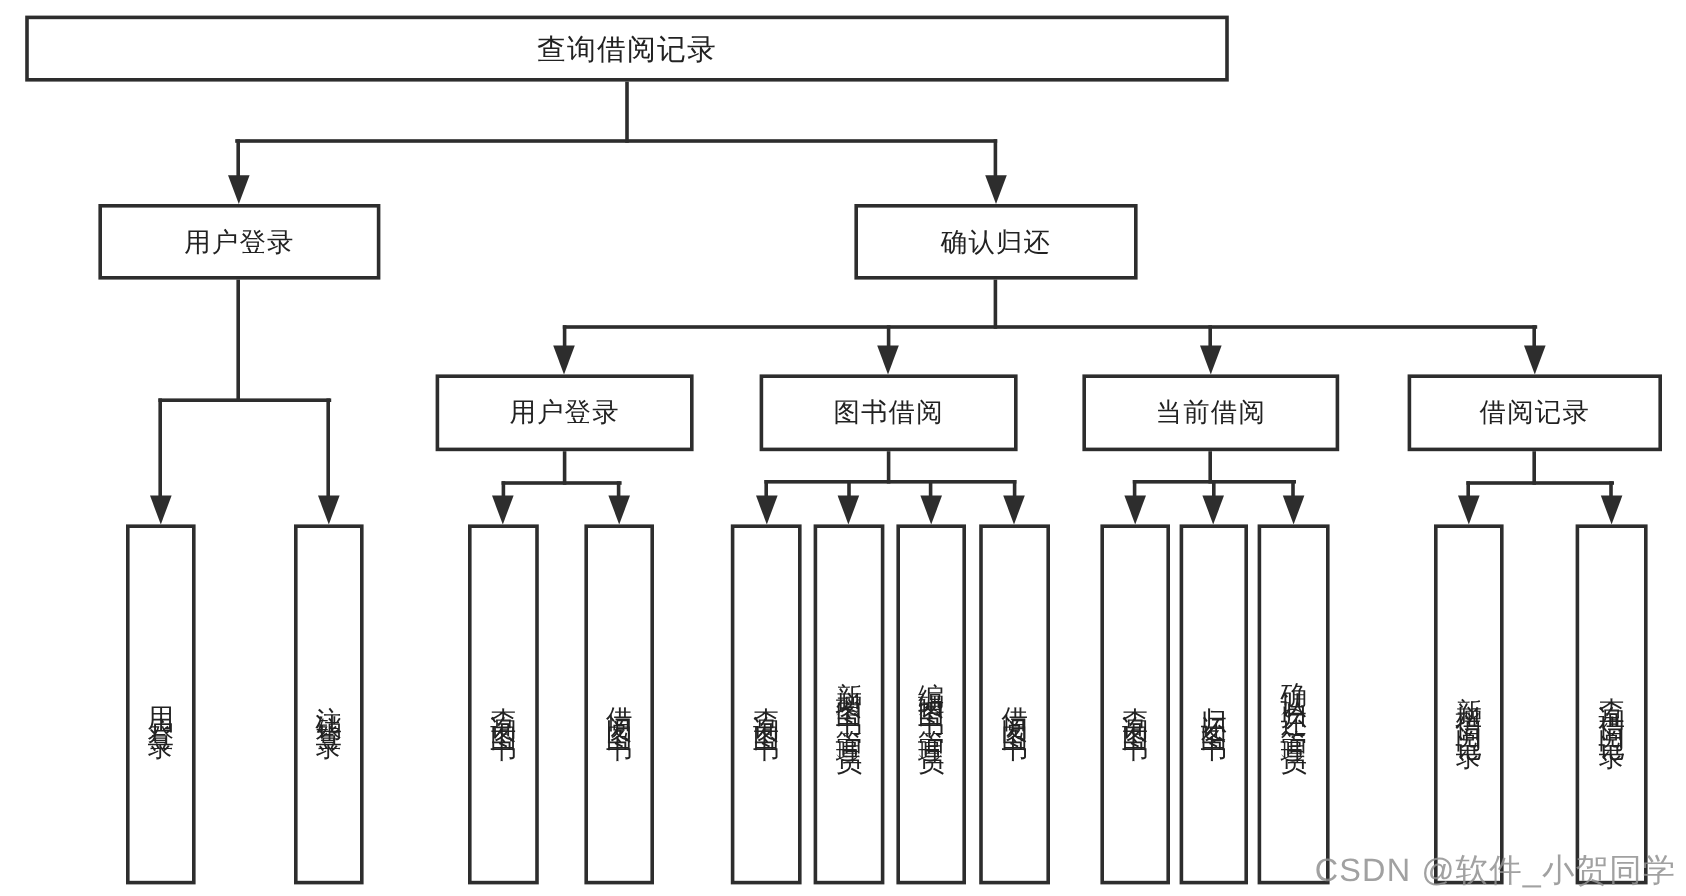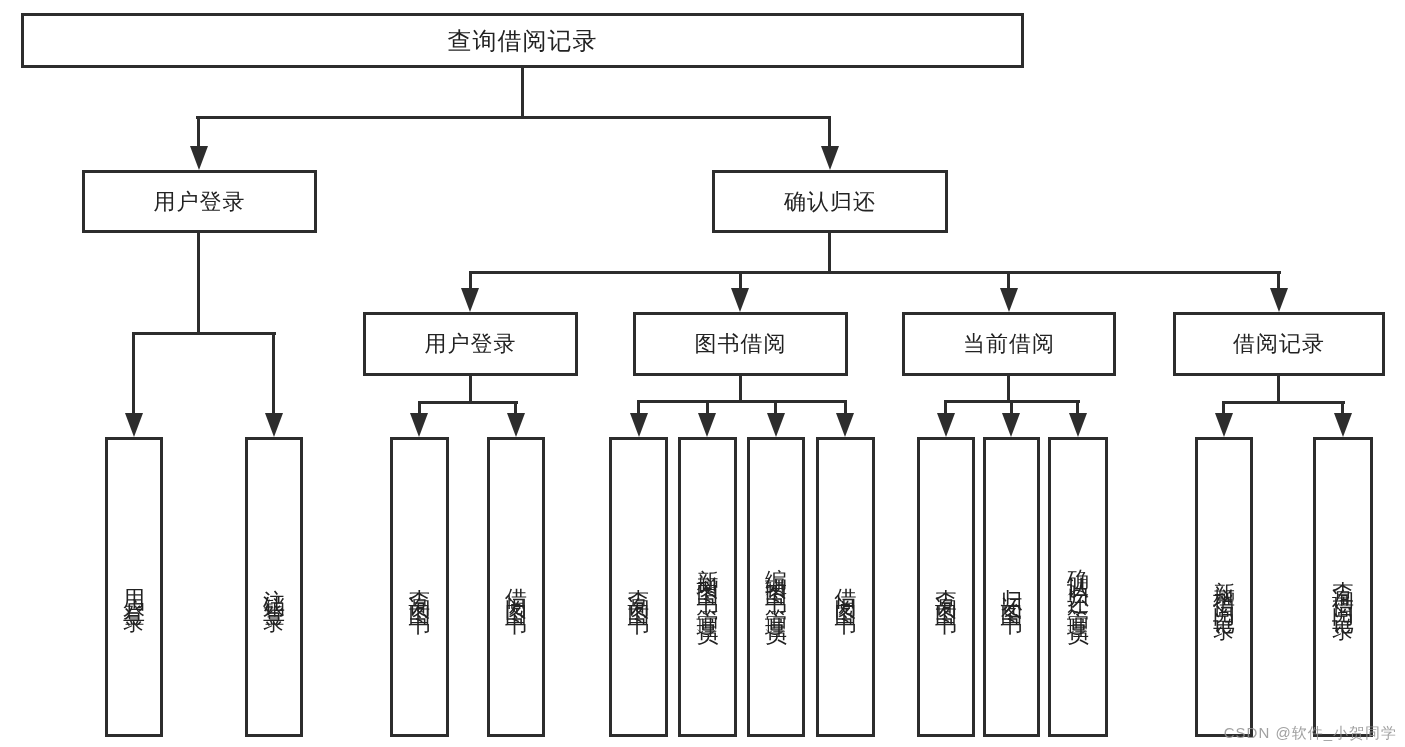--- a/index.html
+++ b/index.html
@@ -43,21 +43,21 @@
     position:absolute;
     width:0;height:0;
     border-left:9px solid transparent;
     border-right:9px solid transparent;
     border-top:24px solid #2d2d2d;
   }
   .watermark{
     position:absolute;
     right:8px;
     bottom:4px;
-    font-size:15px;
+    font-size:27px;
     color:rgba(145,145,145,0.85);
     letter-spacing:1px;
     z-index:20;
     white-space:nowrap;
   }
 </style>
 </head>
 <body>
 
 <div class="canvas">

